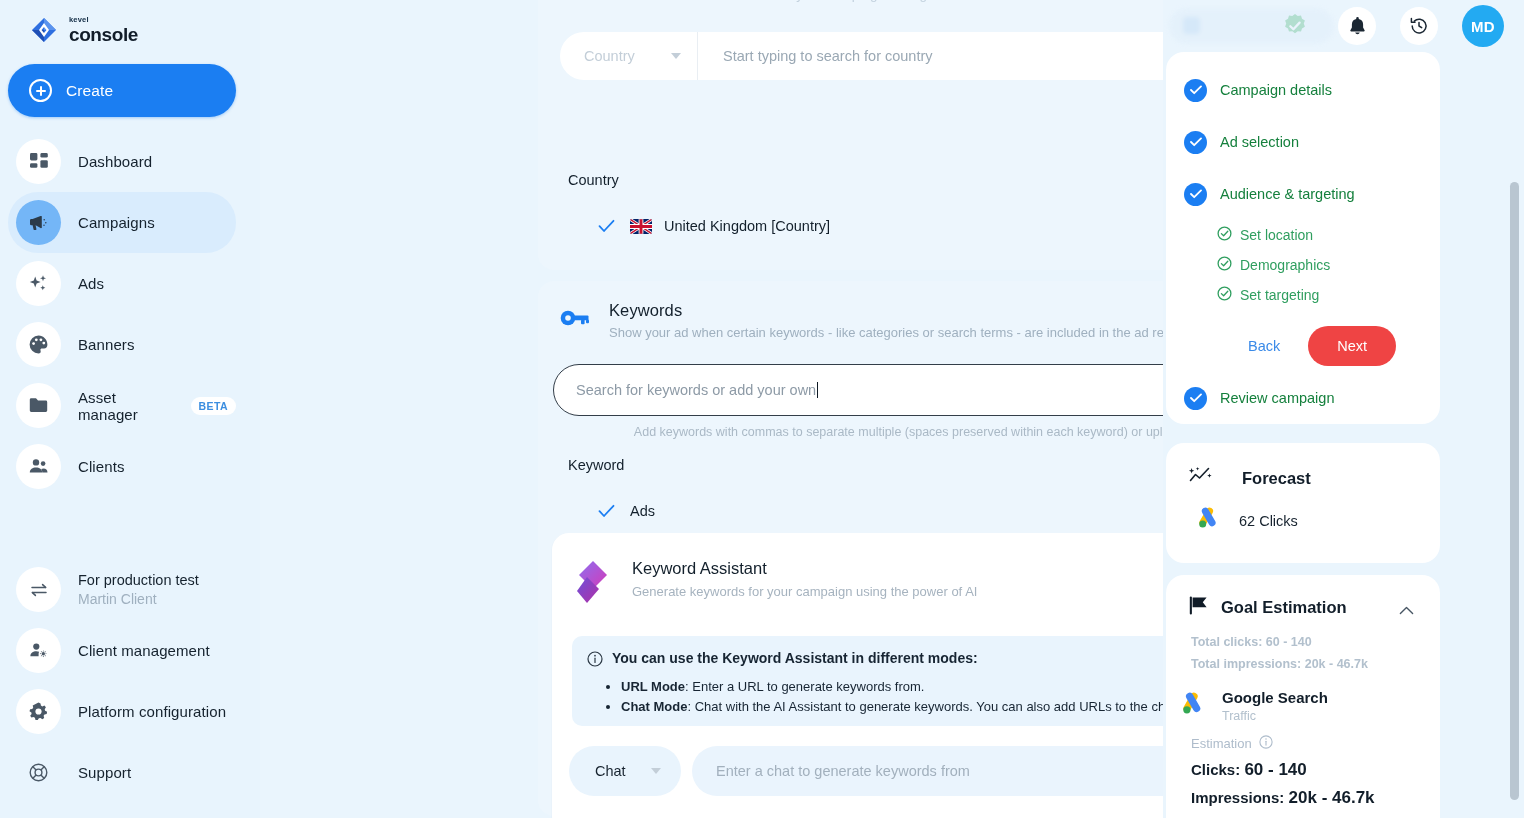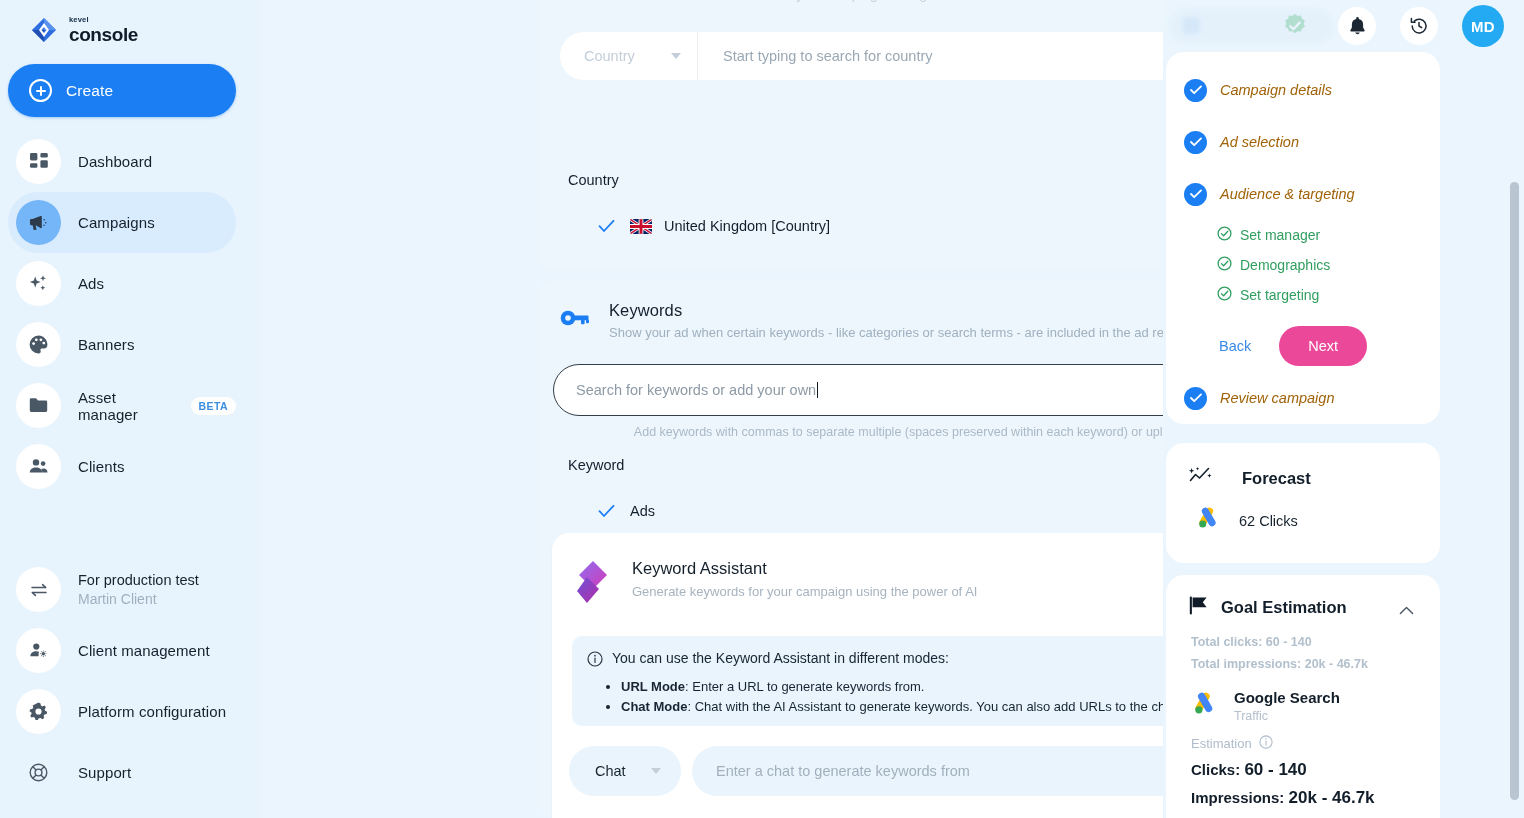--- a/index.html
+++ b/index.html
@@ -126,21 +126,21 @@
   .ka-logo { width:36px; height:48px; flex:0 0 36px; }
   .ka-title { font-size:16.5px; color:#13202c; margin-bottom:6px; }
   .ka-sub { font-size:13px; color:#a6b3bf; }
 
   .info-box {
     position:absolute; left:20px; top:103px; width:817px; height:90px;
     background:#e9f4fd; border-radius:10px; padding: 14px 18px 0 15px;
   }
   .info-row1 { display:flex; align-items:flex-start; gap:9px; }
   .info-ico { flex:0 0 16px; margin-top:1px; }
-  .info-t1 { font-size:14px; color:#172533; }
+  .info-t1 { font-size:14px; color:#172533;font-weight:bold; }
   .info-ul { margin: 6px 0 0 34px; }
   .info-li { font-size:13px; color:#172533; line-height:1.54; list-style: disc; }
   .info-li b { font-weight:700; }
 
   .chat-row { position:absolute; left:17px; top:213px; display:flex; align-items:center; gap:11px; }
   .chat-sel {
     width:112px; height:50px; background:#e9f4fd; border-radius:25px;
     display:flex; align-items:center; justify-content:space-between; padding: 0 20px 0 26px; cursor:pointer;
   }
   .chat-sel .t { font-size:14.5px; color:#17232f; }
@@ -158,40 +158,40 @@
   }
   .ghost-search { position:absolute; left:6px; top:8px; width:165px; height:36px; border-radius:18px; background:#e3f0fb; opacity:.75; filter:blur(2px); }
   .ghost-search .dot { position:absolute; left:14px; top:9px; width:17px; height:17px; border-radius:4px; background:#cfe4f8;}
   .tb-ico { width:38px; height:38px; border-radius:50%; background:#fff; display:flex; align-items:center; justify-content:center; cursor:pointer;}
   .tb-ico.bare { background:transparent; }
   .avatar { width:42px; height:42px; border-radius:50%; background:#23aaf2; color:#fff; display:flex; align-items:center; justify-content:center; font-size:15px; font-weight:600; letter-spacing:.3px; cursor:pointer;}
 
   .steps-card { position:absolute; left:3px; top:52px; width:274px; height:372px; background:#fff; border-radius:18px; padding: 12px 0 0 0; }
   .step { display:flex; align-items:center; gap:13px; height:52px; padding-left:18px; cursor:pointer;}
   .step-badge { width:23px;height:23px;flex:0 0 23px;border-radius:50%;background:#1b7ef2;display:flex;align-items:center;justify-content:center;}
-  .step-label { font-size:14.5px; color:#a16207;font-style:italic; }
+  .step-label { font-size:14.5px; color:#15803d; }
   .substep { display:flex; align-items:center; gap:8px; height:30px; padding-left:51px; cursor:pointer;}
   .substep .sl { font-size:14px; color:#2f9e5f; }
-  .step-actions { display:flex; align-items:center; gap:22px; padding: 16px 0 10px 47px;}
+  .step-actions { display:flex; align-items:center; gap:22px; padding: 16px 0 10px 76px;}
   .btn-back { font-size:14.5px; color:#3a8ae8; cursor:pointer; padding: 9px 6px;}
-  .btn-next { background:#ec4899; color:#fff; font-size:14.5px; border-radius:22px; padding: 12px 29px; cursor:pointer; border:none;}
+  .btn-next { background:#ef4444; color:#fff; font-size:14.5px; border-radius:22px; padding: 12px 29px; cursor:pointer; border:none;}
 
   .forecast-card { position:absolute; left:3px; top:443px; width:274px; height:120px; background:#fff; border-radius:18px;}
   .fc-head { display:flex; align-items:center; gap:14px; padding: 22px 0 0 22px;}
   .fc-title { font-size:16.5px; font-weight:700; color:#121e2a;margin-left:16px;}
   .fc-row { display:flex; align-items:center; gap:16px; padding: 16px 0 0 32px;}
   .fc-val { font-size:14.5px; color:#17232f;}
 
   .goal-card { position:absolute; left:3px; top:575px; width:274px; height:260px; background:#fff; border-radius:18px;}
   .goal-head { display:flex; align-items:center; gap:12px; padding: 20px 0 0 22px; position:relative;}
   .goal-title { font-size:16.5px; font-weight:700; color:#121e2a; }
   .goal-chev { position:absolute; right:26px; top:26px; cursor:pointer;}
   .goal-lines { padding: 12px 0 0 25px; font-weight: bold; }
   .goal-line { font-size:12.5px; color:#b2c0cd; line-height:1.72; }
-  .goal-src { display:flex; align-items:center; gap:14px; padding: 14px 0 0 28px;}
+  .goal-src { display:flex; align-items:center; gap:14px; padding: 14px 0 0 16px;}
   .gs-name { font-size:15px; font-weight:700; color:#121e2a; line-height:1.2;}
   .gs-sub { font-size:12.5px; color:#b2c0cd; margin-top:2px;}
   .est-label { display:flex; align-items:center; gap:7px; padding: 12px 16px 0 25px; font-size:13px; color:#aebccb;}
   .est-row { padding: 8px 0 0 25px; font-size:15px; color:#121e2a;}
   .est-row .k { font-weight:700; }
   .est-row .v { font-weight:700; font-size:17px; }
 
   
   .scrollbar { position:absolute; right:5px; top:182px; width:9px; height:618px; background:#b9c6d1; border-radius:5px; cursor:pointer;}
 </style>
@@ -544,21 +544,21 @@
         <span class="step-label">Audience &amp; targeting</span>
       </div>
 
       <div class="substep">
         <span>
           <svg width="15" height="15" viewBox="0 0 15 15" fill="none" stroke="#2f9e5f" stroke-width="1.3">
               <circle cx="7.5" cy="7.5" r="6.4"></circle>
               <path d="M4.4 7.6 L6.6 9.8 L10.8 5.2" stroke-linecap="round" stroke-linejoin="round"></path>
             </svg>
         </span>
-        <span class="sl">Set manager</span>
+        <span class="sl">Set location</span>
       </div>
       <div class="substep">
         <span>
           <svg width="15" height="15" viewBox="0 0 15 15" fill="none" stroke="#2f9e5f" stroke-width="1.3">
               <circle cx="7.5" cy="7.5" r="6.4"></circle>
               <path d="M4.4 7.6 L6.6 9.8 L10.8 5.2" stroke-linecap="round" stroke-linejoin="round"></path>
             </svg>
         </span>
         <span class="sl">Demographics</span>
       </div>

